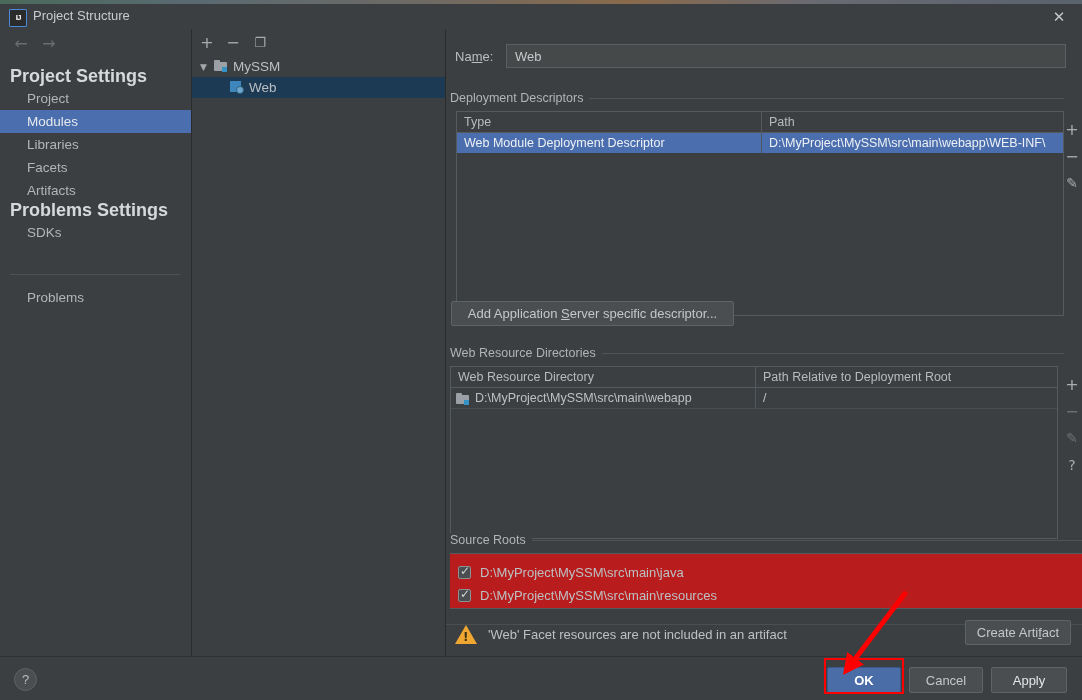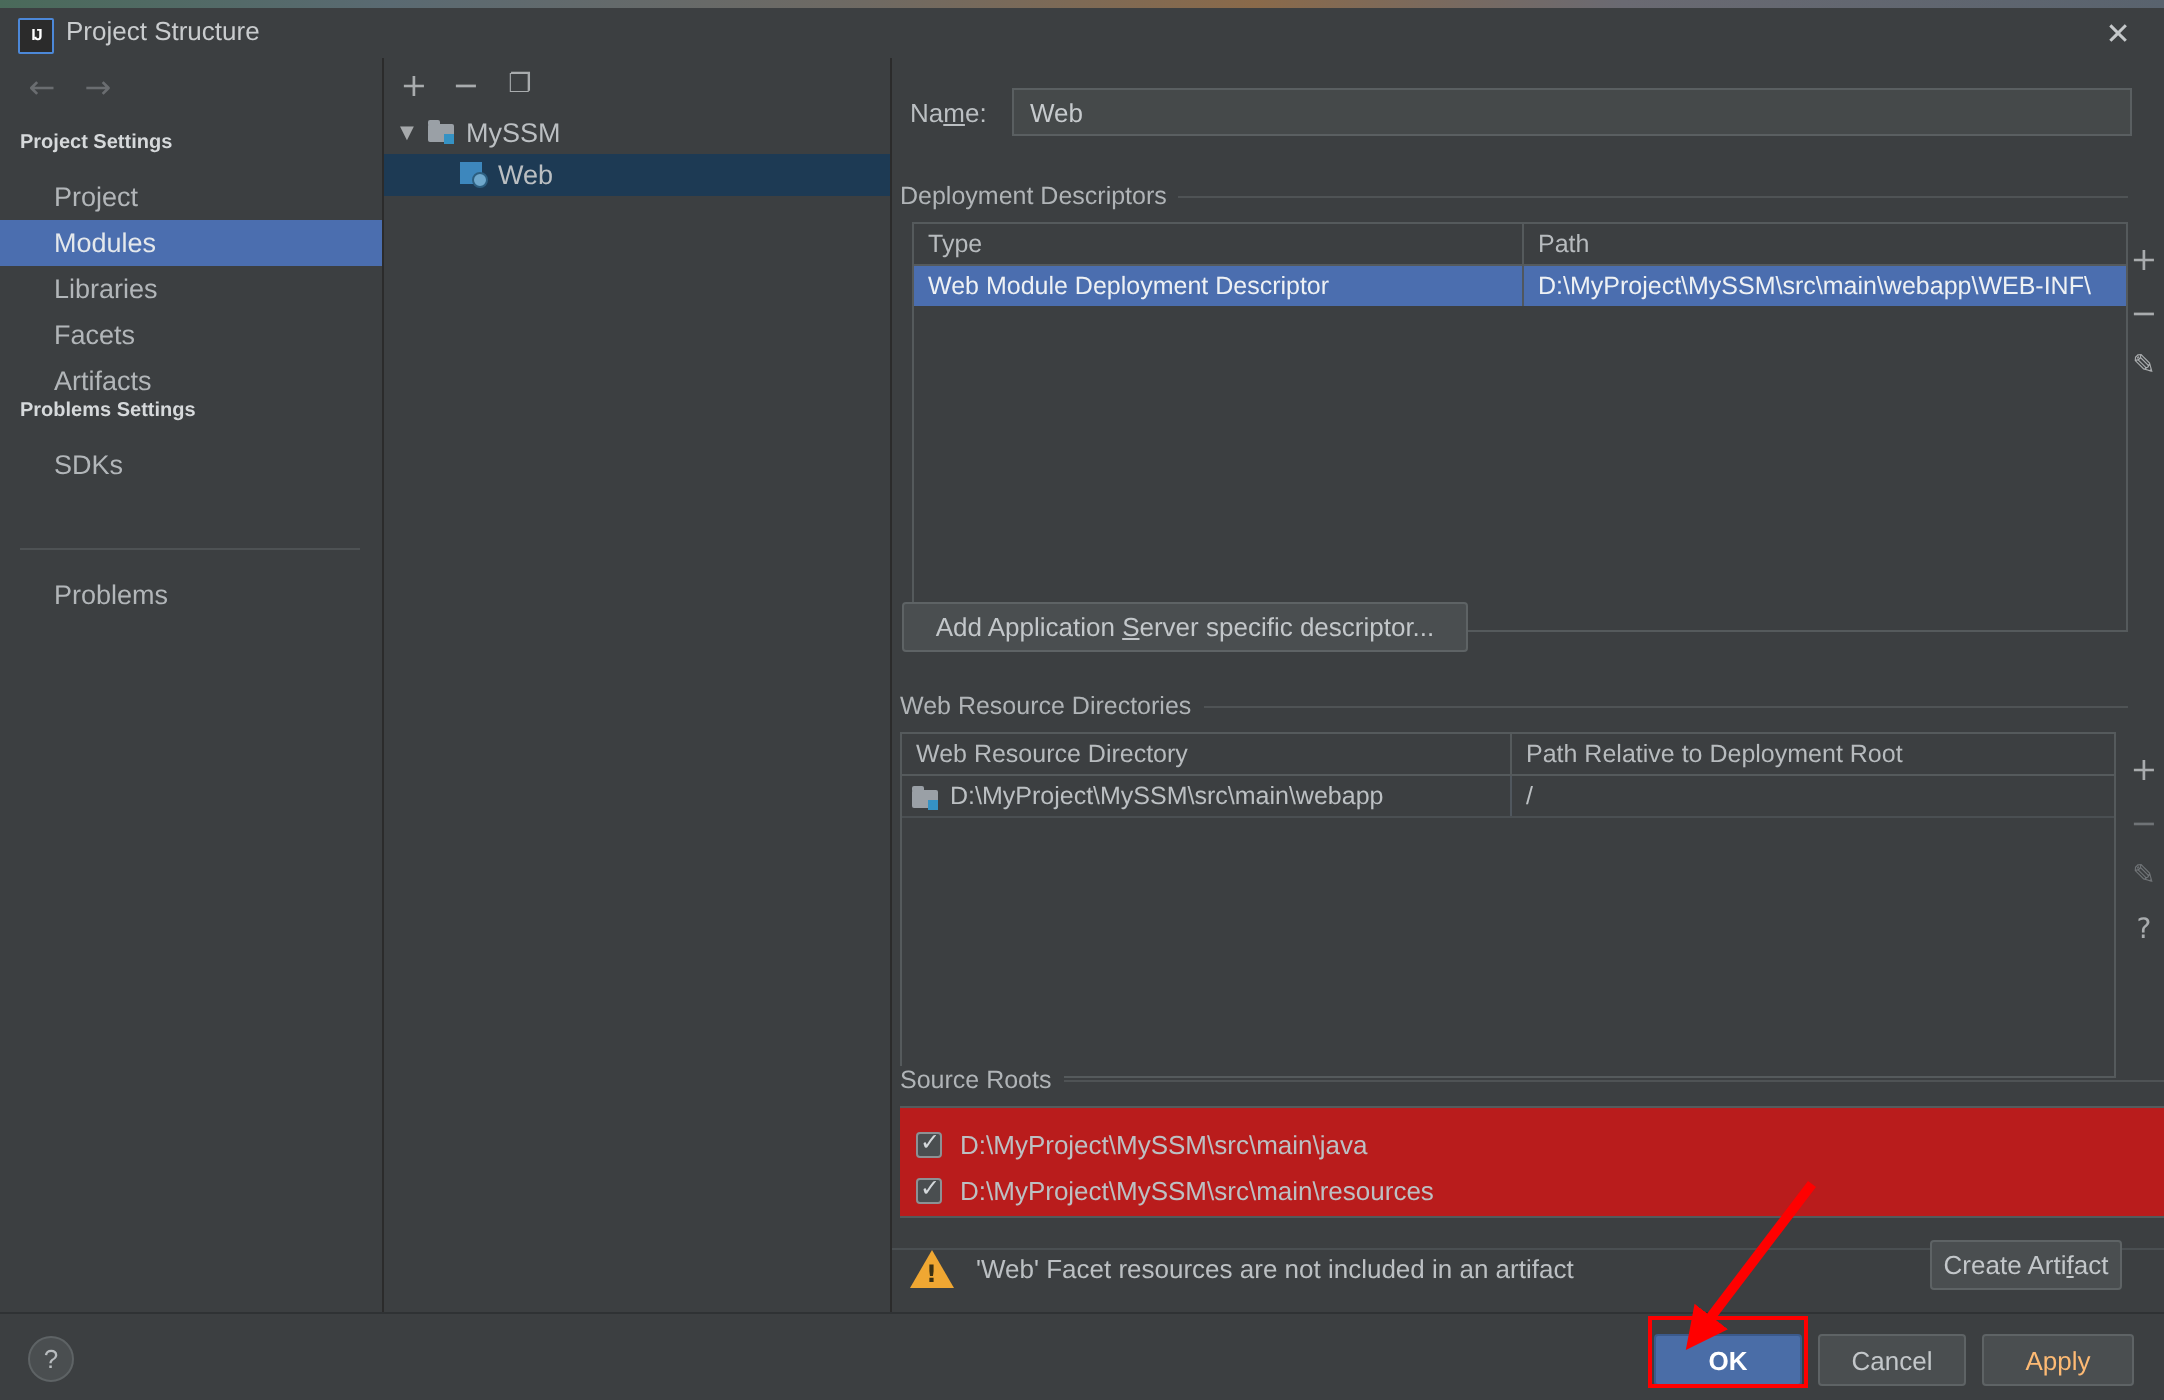--- a/index.html
+++ b/index.html
@@ -64,21 +64,21 @@
     position:absolute; top:0;
     width:26px; height:22px;
     display:flex; align-items:center; justify-content:center;
     font-size:16px; color:#6a6d70;
     font-family:"DejaVu Sans", sans-serif;
   }
   .nav-arrow.back { left:0; }
   .nav-arrow.fwd  { left:28px; }
   .side-group {
     position:absolute; left:10px;
-    font-size:10px; font-weight:bold; color:#d6d9db;
+    font-size:18px; font-weight:bold; color:#d6d9db;
   }
   .side-item {
     position:absolute; left:0; width:191px; height:23px;
     display:flex; align-items:center;
     padding-left:27px; box-sizing:border-box;
     font-size:13.5px; color:#b2b6b9;
   }
   .side-item.selected { background:#4b6eaf; color:#e4e8ec; }
   .side-sep {
     position:absolute; left:10px; width:170px; height:1px;
@@ -192,21 +192,21 @@
   .act-btn.dim { color:#6f7376; }
   .btn {
     position:absolute;
     background:#4a4e50; border:1px solid #5e6365;
     border-radius:2px; box-sizing:border-box;
     display:flex; align-items:center; justify-content:center;
     font-size:13px; color:#c3c7ca;
   }
   .btn u { text-decoration: underline; }
   .btn.primary { background:#4a6da7; border-color:#3b5a8c; color:#ffffff; font-weight:bold; }
-  .btn.disabled { color:#fdba74; }
+  .btn.disabled { color:#e5e5e5; }
   .src-box {
     position:absolute;
     border:1px solid #555a5c; background:#b91c1c; box-sizing:border-box;
   }
   .src-row {
     position:absolute; left:0; right:0; height:23px;
     display:flex; align-items:center; padding-left:8px;
     font-size:13px; color:#bcc0c3;
   }
   .cbx {
@@ -394,21 +394,21 @@
         </div>
         <div class="src-row" style="top:30px;">
           <span class="cbx"></span>
           <span>D:\MyProject\MySSM\src\main\resources</span>
         </div>
       </div>
 
       <div class="warn-bar" style="top:595px; width:636px; height:1px; background:#4a4f52;"></div>
       <div class="warn-tri" style="left:9px; top:596px;"></div>
       <div class="warn-text" style="left:42px; top:598px;">'Web' Facet resources are not included in an artifact</div>
-      <div class="btn" style="left:519px; top:591px; width:96px; height:25px;">
+      <div class="btn" style="left:519px; top:591px; width:106px; height:25px;">
         <span><span>Create Arti</span><u>f</u><span>act</span></span>
       </div>
     </div>
 
     <div class="footer-sep"></div>
     <div class="footer">
       <div class="help-circle">?</div>
       <div class="btn primary" style="left:827px; top:10px; width:74px; height:26px;">OK</div>
       <div class="btn" style="left:909px; top:10px; width:74px; height:26px;">Cancel</div>
       <div class="btn disabled" style="left:991px; top:10px; width:76px; height:26px;">Apply</div>

